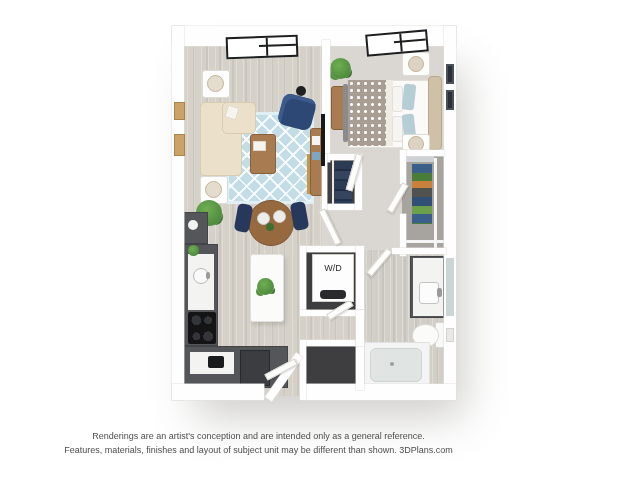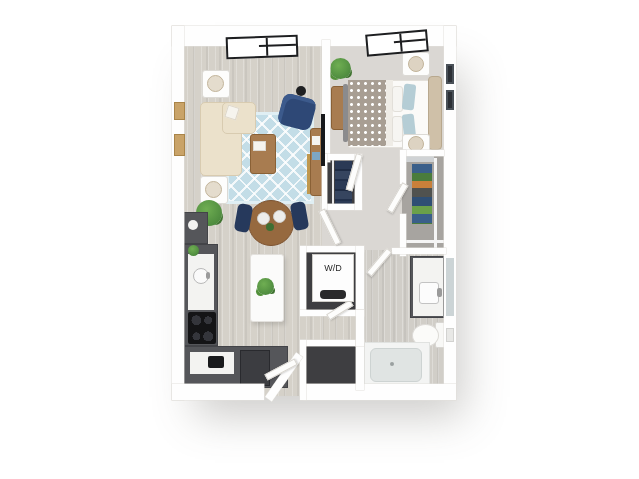--- a/index.html
+++ b/index.html
@@ -185,14 +185,18 @@
   <div class="a door" style="left:386px;top:250px;width:5px;height:30px;transform:rotate(40deg);transform-origin:top center;"></div>
   <div class="a door" style="left:356px;top:154px;width:5px;height:36px;transform:rotate(16deg);transform-origin:top center;"></div>
   <div class="a door" style="left:328px;top:314px;width:26px;height:5px;transform:rotate(-32deg);transform-origin:left center;"></div>
   <div class="a door" style="left:266px;top:374px;width:32px;height:5px;transform:rotate(-28deg);transform-origin:left center;"></div>
 
   <div class="a unitbox" style="left:312px;top:254px;width:42px;height:48px;align-items:flex-start;padding-top:8px;box-sizing:border-box;">
     <span>W/D</span>
   </div>
   <div class="a" style="left:320px;top:290px;width:26px;height:9px;background:#2a2a2c;border-radius:4px;"></div>
 
+  <div class="a disclaimer">
+    <p>Renderings are an artist's conception and are intended only as a general reference.</p>
+    <p>Features, materials, finishes and layout of subject unit may be different than shown. 3DPlans.com</p>
+  </div>
 
 </div>
 
 </body></html>

